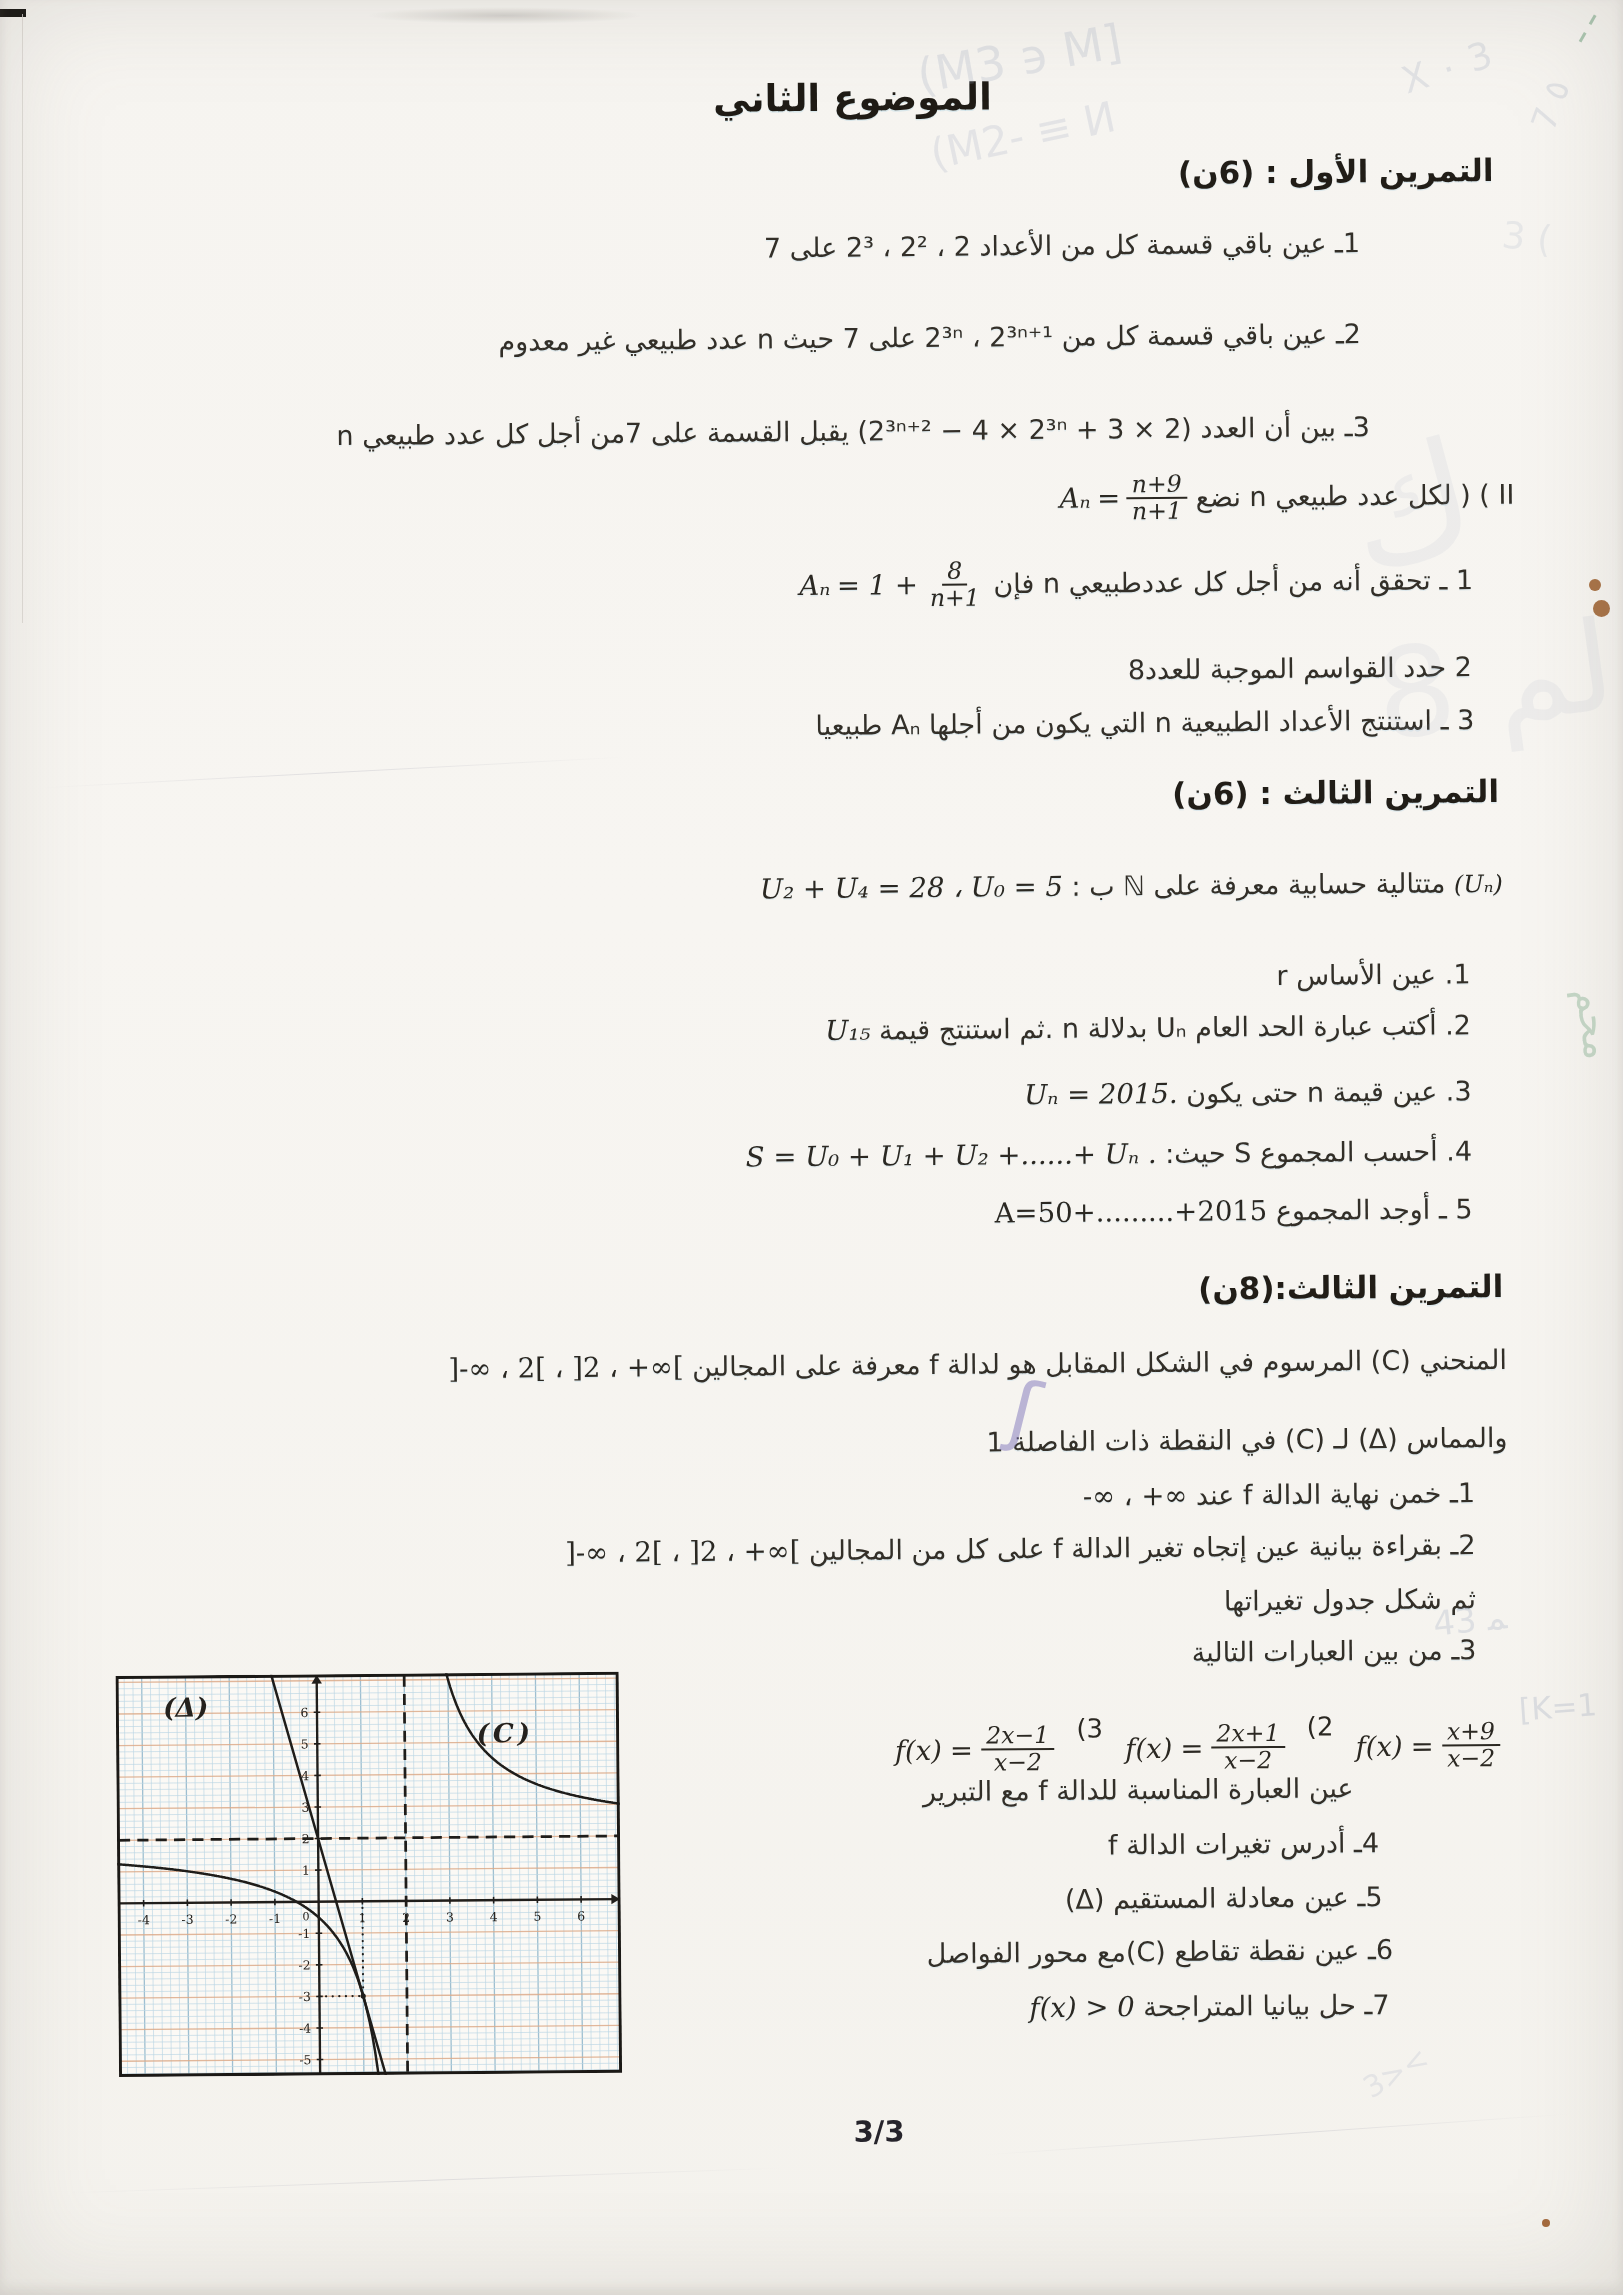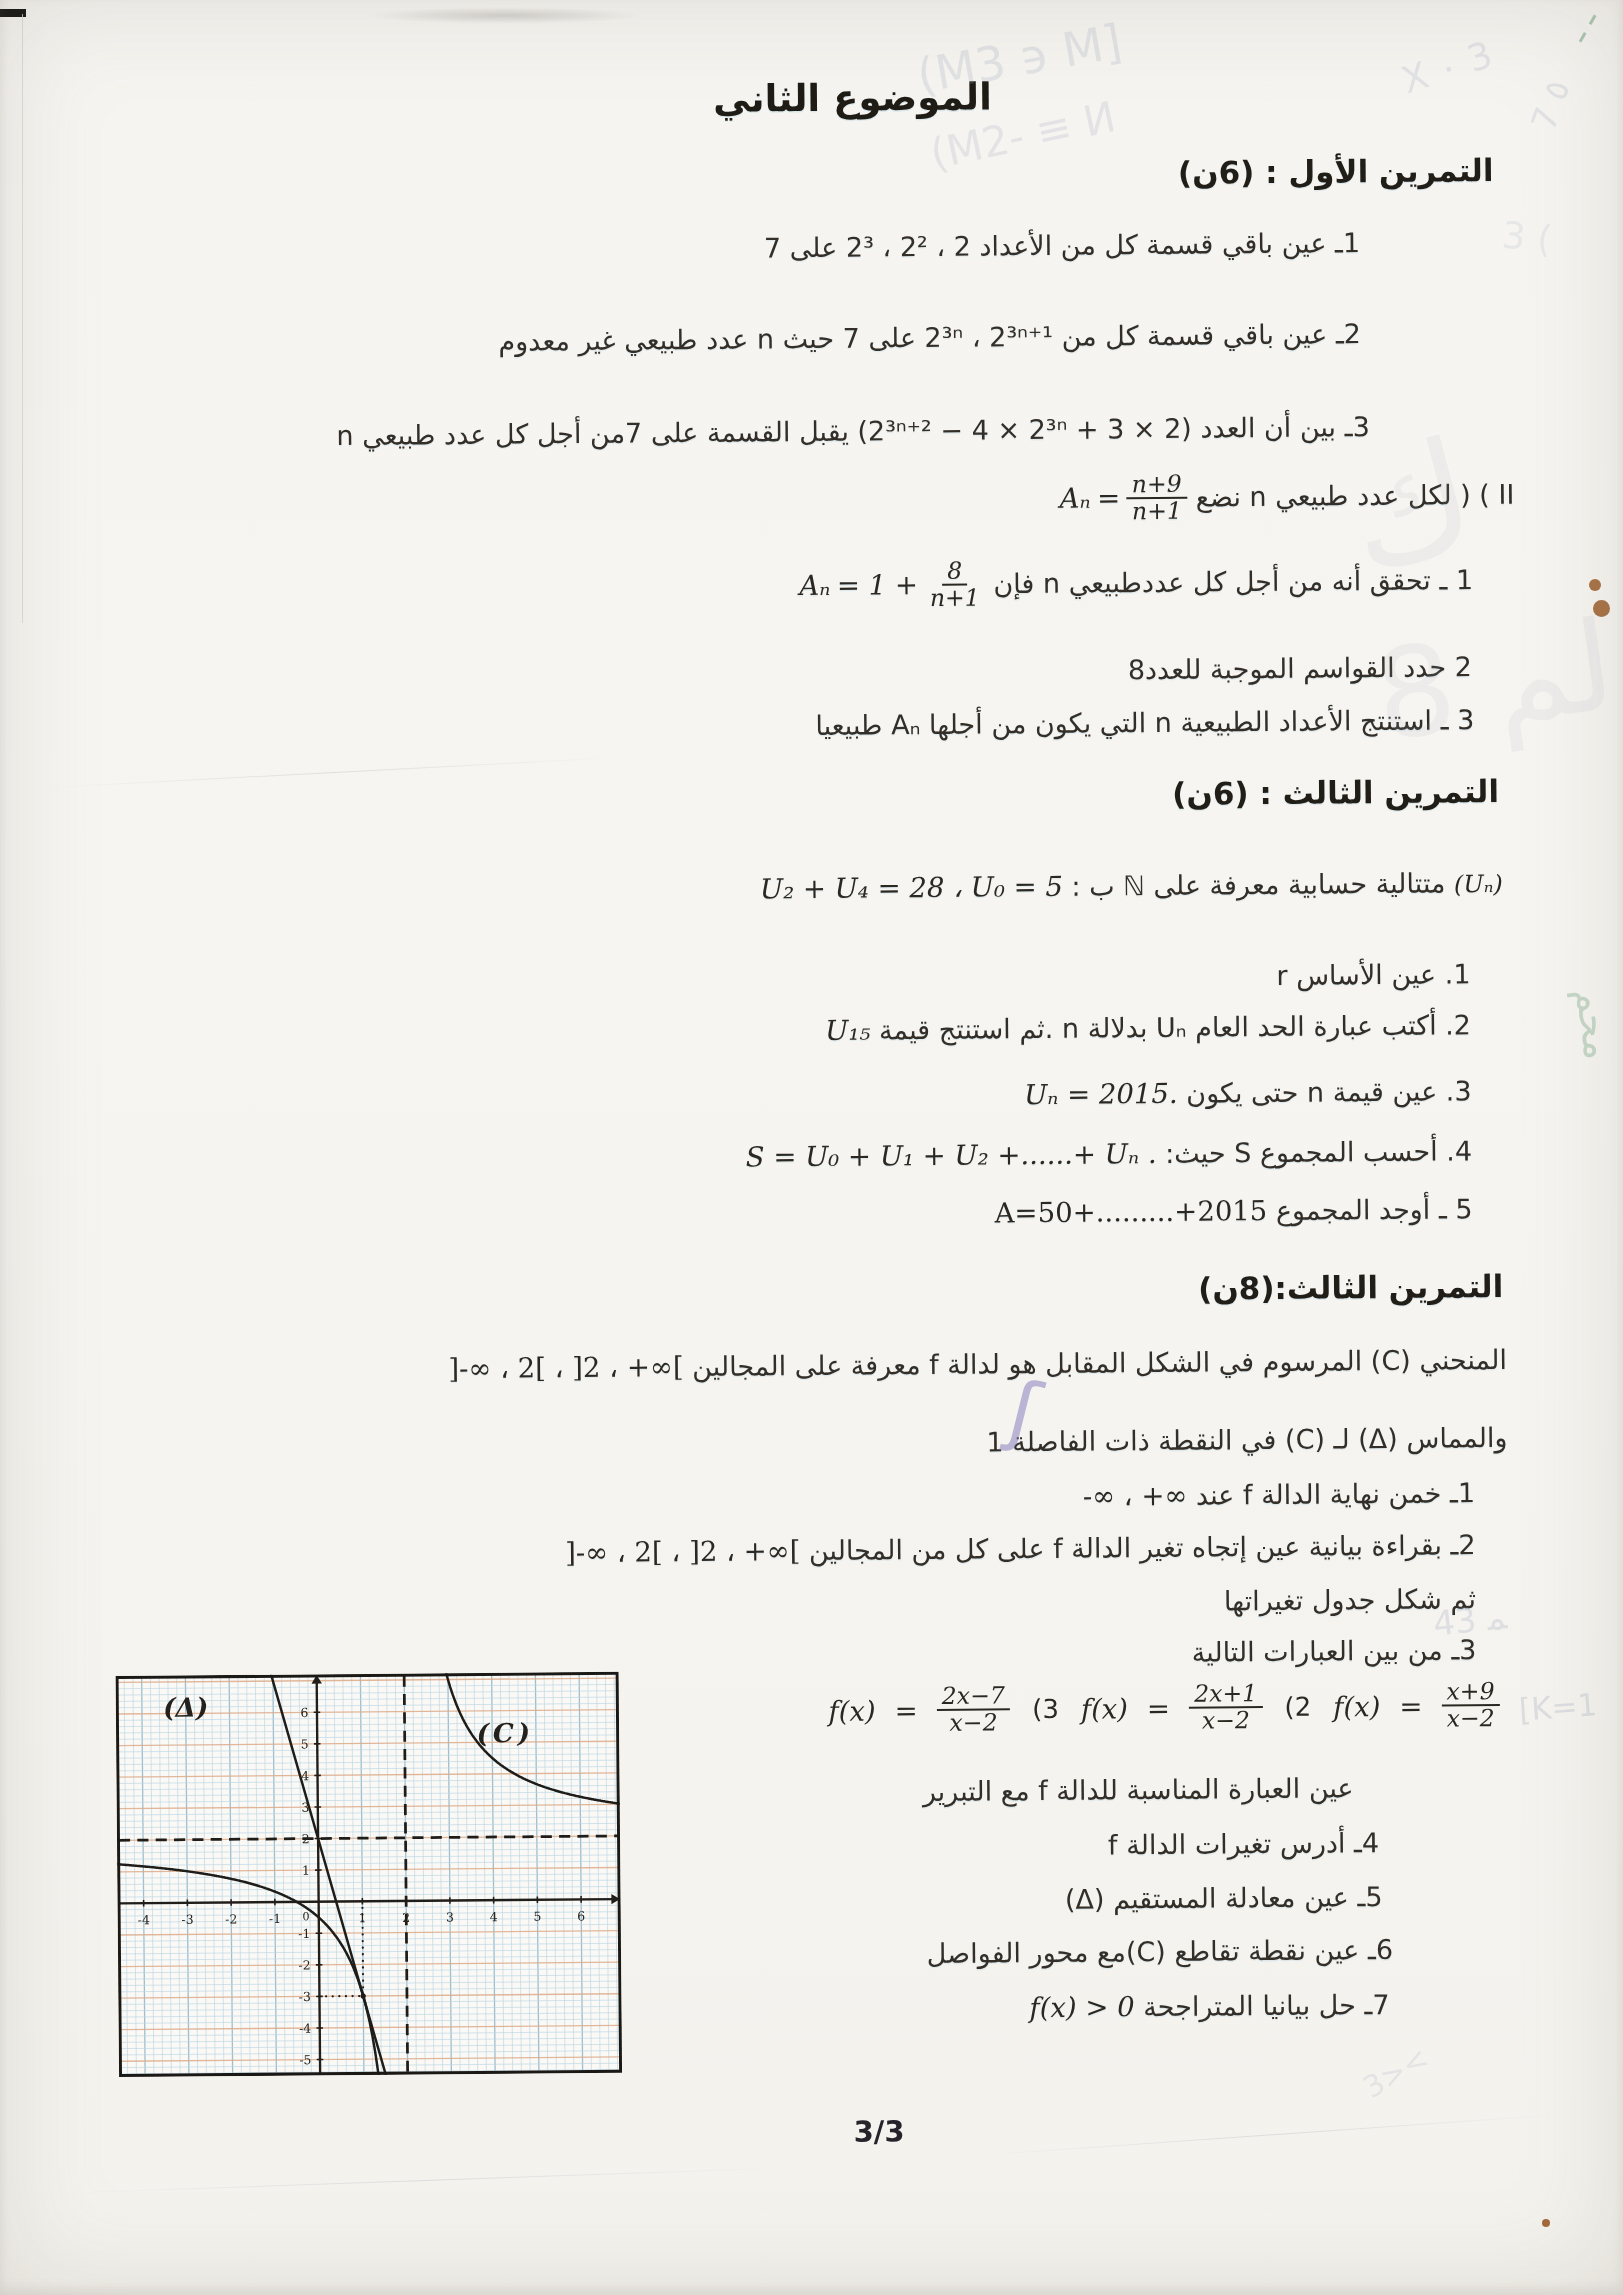--- a/index.html
+++ b/index.html
@@ -20,21 +20,21 @@
   .head{position:absolute;direction:rtl;font-size:31px;font-weight:bold;color:#211d17;white-space:nowrap;
         text-shadow:0 1.3px 0 rgba(90,170,210,.16);}
   .m{direction:ltr;display:inline-flex;align-items:center;gap:6.5px;
      font-family:"DejaVu Serif",serif;font-style:italic;font-size:27.5px;color:#2b2822;}
   .m.plain{font-style:normal;}
   .frac{display:inline-flex;flex-direction:column;align-items:center;vertical-align:middle;line-height:1.05;justify-content:flex-end;}
   .frac .fn{padding:0 5.2px;border-bottom:2px solid #2b2822;font-size:23.6px;}
   .frac .fd{padding:0 5.2px;font-size:23.6px;}
   .formula-row{position:absolute;direction:ltr;display:flex;align-items:center;gap:22px;
      font-family:"DejaVu Serif",serif;font-style:italic;font-size:27.5px;color:#2b2822;}
-  .formula{display:inline-flex;align-items:center;gap:19px;}
+  .formula{display:inline-flex;align-items:center;gap:8px;margin-top:40px;}
   .opt{font-style:normal;font-family:"DejaVu Sans",sans-serif;font-size:26px;}
   .seq-sym{font-family:"DejaVu Serif",serif;font-style:italic;font-size:24px;}
   .graph-wrap{position:absolute;left:111px;top:1670px;width:503px;height:401px;background:#fbf9f5;}
   .footer{position:absolute;left:813px;top:2115px;font-size:29px;font-weight:bold;color:#26242b;
         font-family:"DejaVu Sans",sans-serif;margin-left:32px;}
   .scrib{position:absolute;white-space:nowrap;font-family:"DejaVu Sans",sans-serif;pointer-events:none;}
   .blotch{position:absolute;border-radius:50%;}
 </style>
 </head>
 <body>
@@ -134,21 +134,21 @@
     </div>
 
     <div class="line" style="right:151px;top:1587px;">ثم شكل جدول تغيراتها</div>
     <div class="line" style="right:151px;top:1638px;">3ـ من بين العبارات التالية</div>
 
     <div class="formula-row" style="right:128px;top:1685px;">
       <span class="formula">
         <span>f(x)</span>
         <span>=</span>
         <span class="frac">
-          <span class="fn">2x−7</span>
+          <span class="fn">2x−1</span>
           <span class="fd">x−2</span>
         </span>
       </span>
       <span class="opt">(3</span>
       <span class="formula">
         <span>f(x)</span>
         <span>=</span>
         <span class="frac">
           <span class="fn">2x+1</span>
           <span class="fd">x−2</span>

